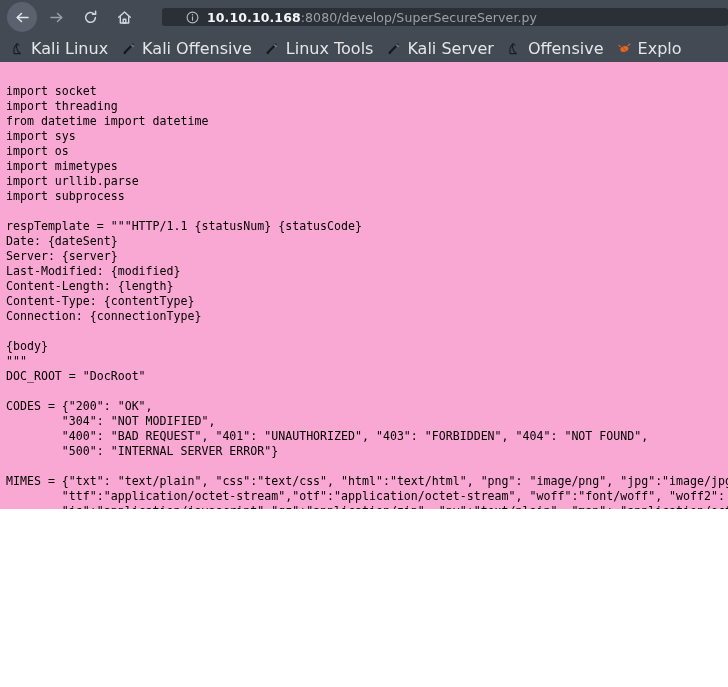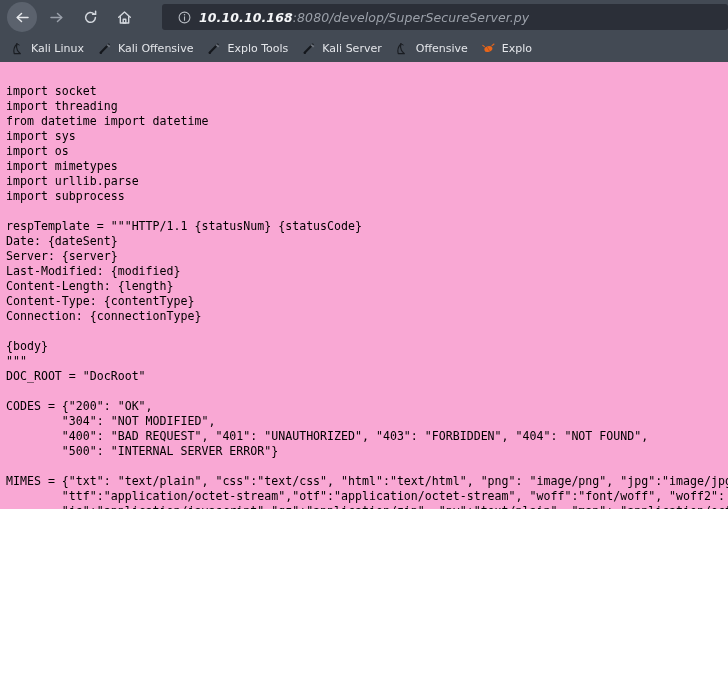--- a/index.html
+++ b/index.html
@@ -47,29 +47,28 @@
     margin-left: 3px;
   }
   .nav-btn.forward { color: #9aa0aa; margin-left: 4px; }
   .nav-btn.reload  { color: #d3d7dd; margin-left: 4px; }
   .nav-btn.home    { color: #d3d7dd; margin-left: 4px; }
 
   .urlbar {
     flex: 1 1 auto;
     margin-left: 23px;
     margin-right: 0;
-    height: 26px;
+    height: 18px;
     background: #2b2f38;
     border-radius: 3px;
     display: flex;
     align-items: center;
-    padding: 0 16px;
+    padding: 0 24px;
     box-sizing: border-box;
     overflow: hidden;
-    font-style: italic;
   }
   .urlbar .info-icon {
     flex: 0 0 auto;
     margin-right: 8px;
     color: #b6bac1;
     display: flex;
     align-items: center;
   }
   .url-text {
     font-size: 12.5px;
@@ -94,21 +93,21 @@
     padding-left: 10px;
     white-space: nowrap;
     overflow: hidden;
   }
   .bookmark {
     display: flex;
     align-items: center;
     flex: 0 0 auto;
     margin-right: 13px;
     color: #e4e6ea;
-    font-size: 11px;
+    font-size: 16px;
   }
   .bookmark .bm-icon {
     width: 16px;
     height: 16px;
     margin-right: 5px;
     flex: 0 0 auto;
     display: flex;
     align-items: center;
     justify-content: center;
   }
@@ -215,21 +214,21 @@
     </div>
 
     <div class="bookmark">
       <span class="bm-icon">
         <svg width="15" height="15" viewBox="0 0 15 15">
           <path d="M2.6 11.8 L10.6 3.6" stroke="#15181d" stroke-width="2.2" stroke-linecap="round"></path>
           <path d="M9.8 2.9 L12.4 5.3 L11.1 6.6 L8.5 4.2 Z" fill="#6d737c"></path>
           <circle cx="2.9" cy="11.9" r="1.1" fill="#15181d"></circle>
         </svg>
       </span>
-      <span class="bm-label">Explo Tools</span>
+      <span class="bm-label">Linux Tools</span>
     </div>
 
     <div class="bookmark">
       <span class="bm-icon">
         <svg width="15" height="15" viewBox="0 0 15 15">
           <path d="M2.6 11.8 L10.6 3.6" stroke="#15181d" stroke-width="2.2" stroke-linecap="round"></path>
           <path d="M9.8 2.9 L12.4 5.3 L11.1 6.6 L8.5 4.2 Z" fill="#6d737c"></path>
           <circle cx="2.9" cy="11.9" r="1.1" fill="#15181d"></circle>
         </svg>
       </span>

